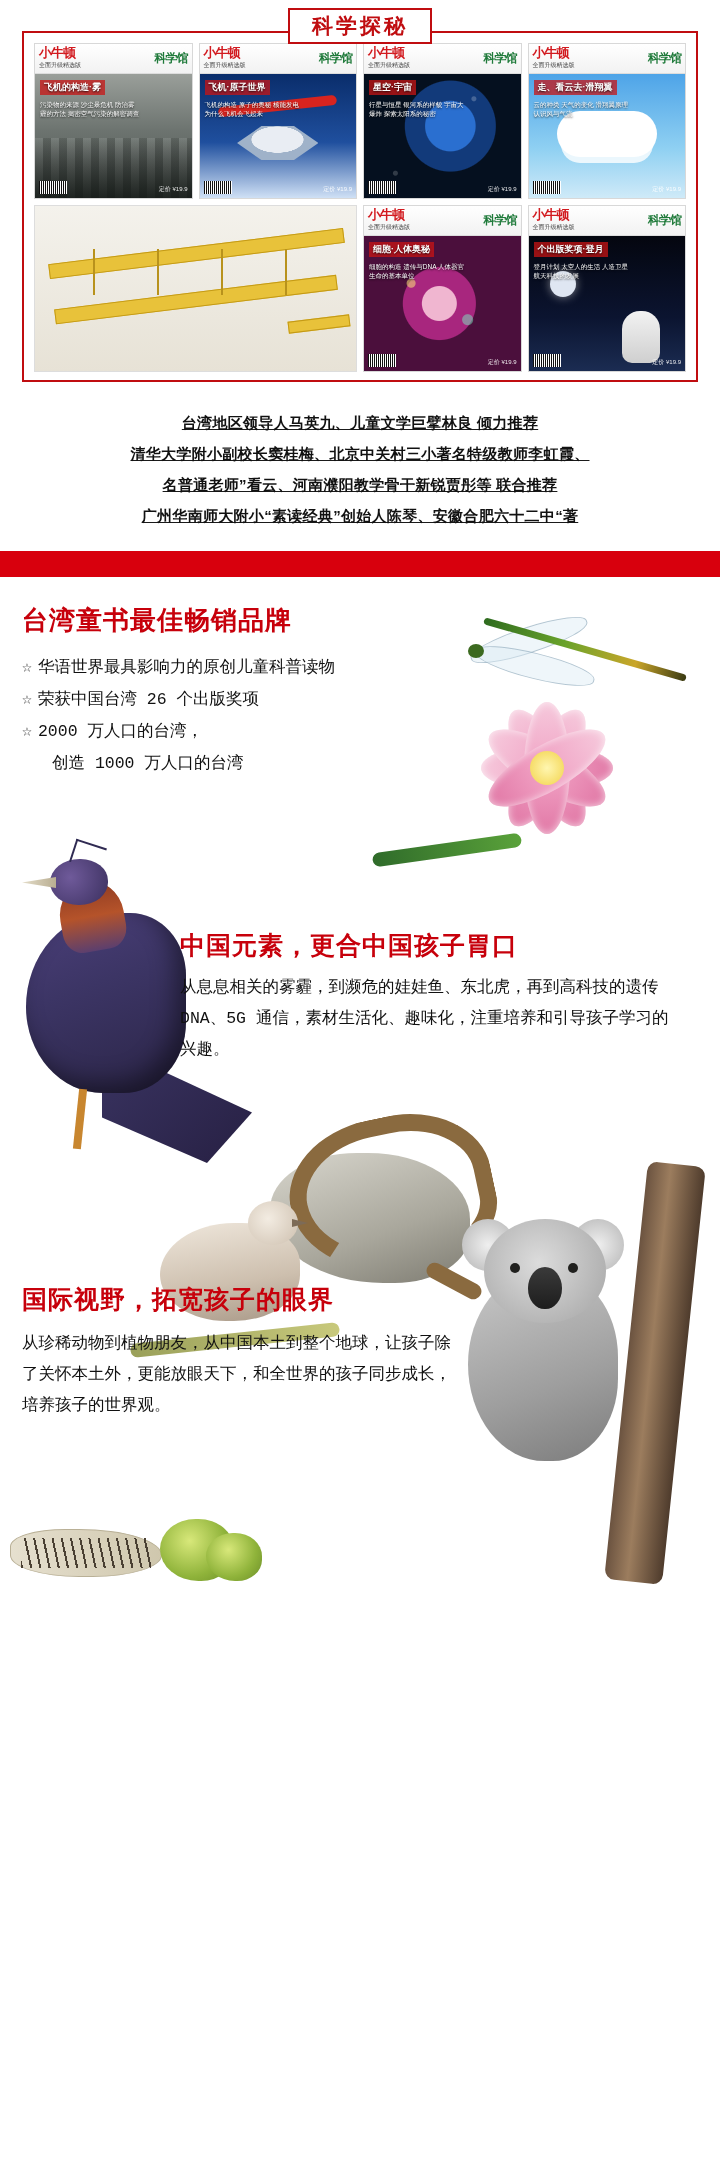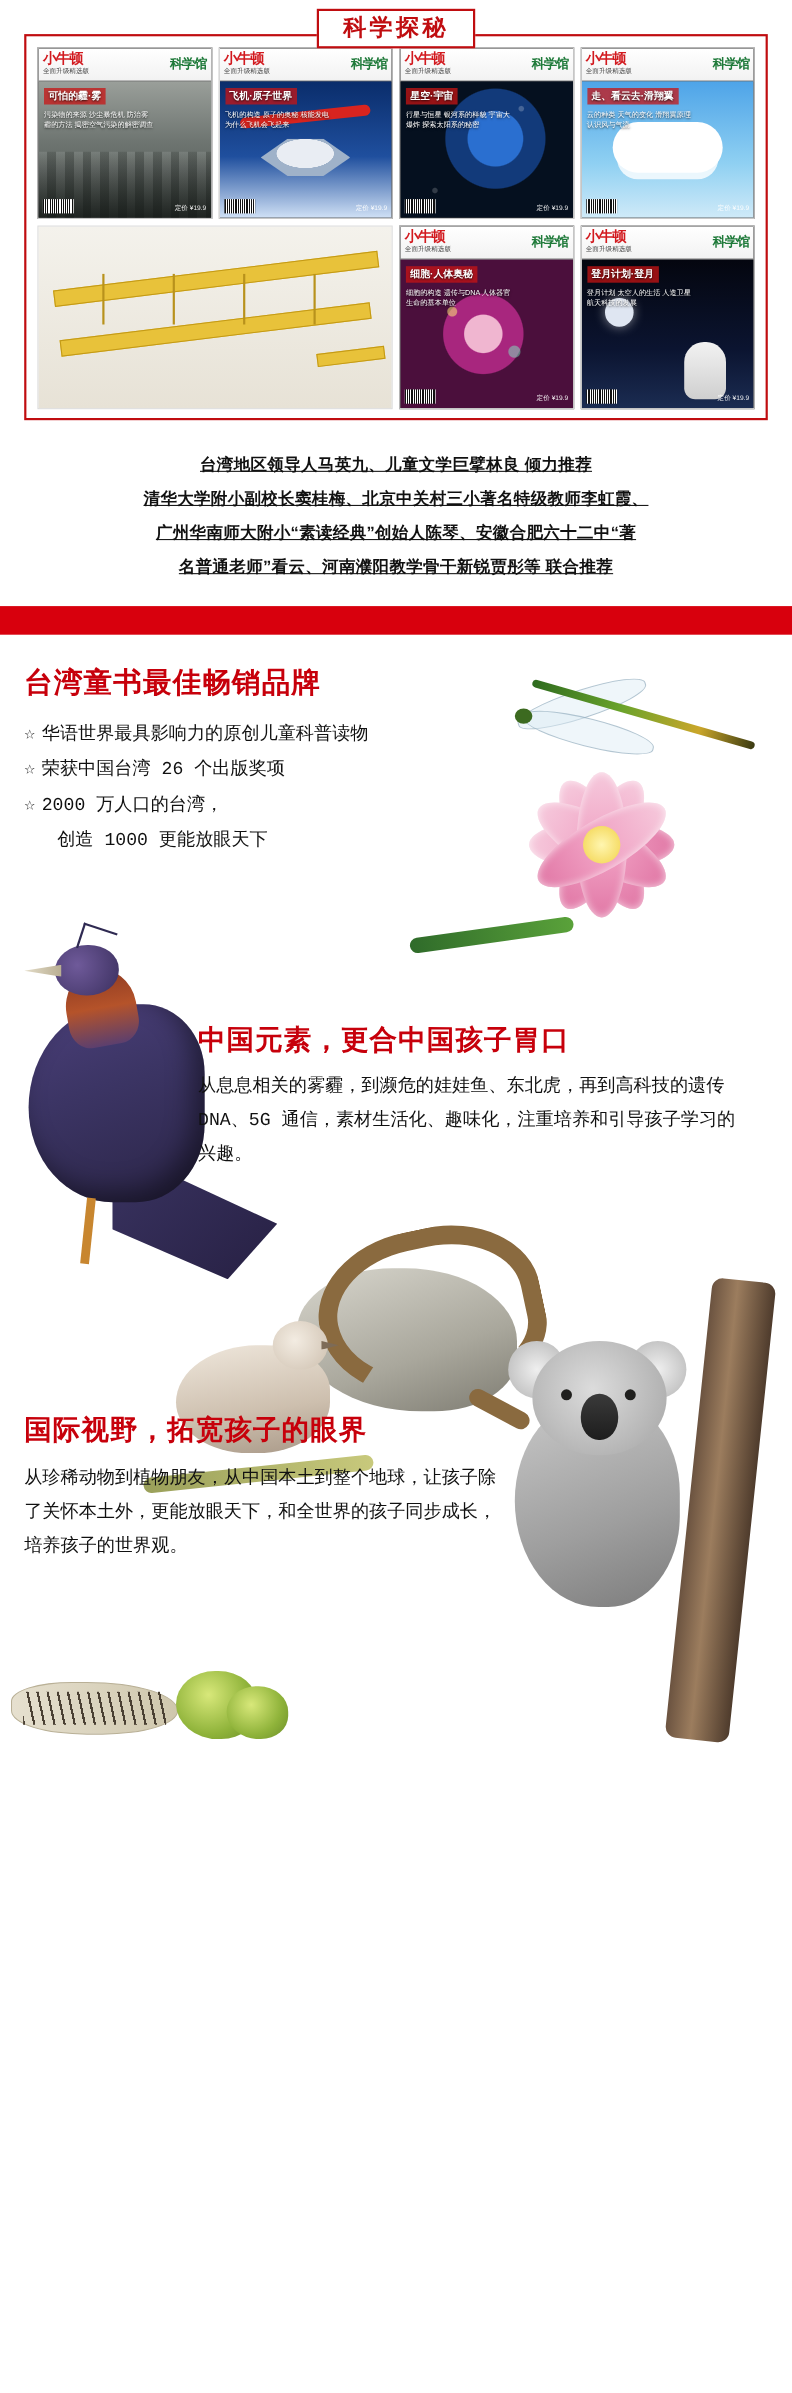--- a/index.html
+++ b/index.html
@@ -364,21 +364,21 @@
 
       <div class="cover">
         <div class="masthead">
           <div class="brand">
             <span>小牛顿</span>
             <small>全面升级精选版</small>
           </div>
           <div class="sci">科学馆</div>
         </div>
         <div class="art art-smog"></div>
-        <div class="issue">可怕的霾·雾</div>
+        <div class="issue">飞机的构造·雾</div>
         <div class="blurb">污染物的来源
 沙尘暴危机
 防治雾霾的方法
 揭密空气污染的解密调查</div>
         <div class="barcode"></div>
         <div class="price">定价 ¥19.9</div>
       </div>
 
       <div class="cover">
         <div class="masthead">
@@ -466,36 +466,36 @@
 
       <div class="cover" style="height:165px">
         <div class="masthead">
           <div class="brand">
             <span>小牛顿</span>
             <small>全面升级精选版</small>
           </div>
           <div class="sci">科学馆</div>
         </div>
         <div class="art art-moon"></div>
-        <div class="issue">登月计划·登月</div>
+        <div class="issue">个出版奖项·登月</div>
         <div class="blurb">登月计划
 太空人的生活
 人造卫星
 航天科技的发展</div>
         <div class="barcode"></div>
         <div class="price">定价 ¥19.9</div>
       </div>
     </div>
   </div>
 
   <div class="endorse">
     <p>台湾地区领导人马英九、儿童文学巨擘林良 倾力推荐</p>
     <p>清华大学附小副校长窦桂梅、北京中关村三小著名特级教师李虹霞、</p>
+    <p>名普通老师”看云、河南濮阳教学骨干新锐贾彤等 联合推荐</p>
     <p>广州华南师大附小“素读经典”创始人陈琴、安徽合肥六十二中“著</p>
-    <p>名普通老师”看云、河南濮阳教学骨干新锐贾彤等 联合推荐</p>
   </div>
 
   <div class="redbar"></div>
 
   <div class="sec sec1">
     <div class="dragonfly">
       <div class="wingd wd1"></div>
       <div class="wingd wd2"></div>
       <div class="body"></div>
       <div class="head"></div>
@@ -517,21 +517,21 @@
       <li>
         <span class="star">☆</span><span>华语世界最具影响力的原创儿童科普读物</span>
       </li>
       <li>
         <span class="star">☆</span><span>荣获中国台湾 26 个出版奖项</span>
       </li>
       <li>
         <span class="star">☆</span><span>2000 万人口的台湾，</span>
       </li>
       <li class="indent">
-        <span>创造 1000 更能放眼天下</span>
+        <span>创造 1000 万人口的台湾</span>
       </li>
     </ul>
   </div>
 
   <div class="sec sec2">
     <div class="bird">
       <div class="tail"></div>
       <div class="bbody"></div>
       <div class="neck"></div>
       <div class="head"></div>

